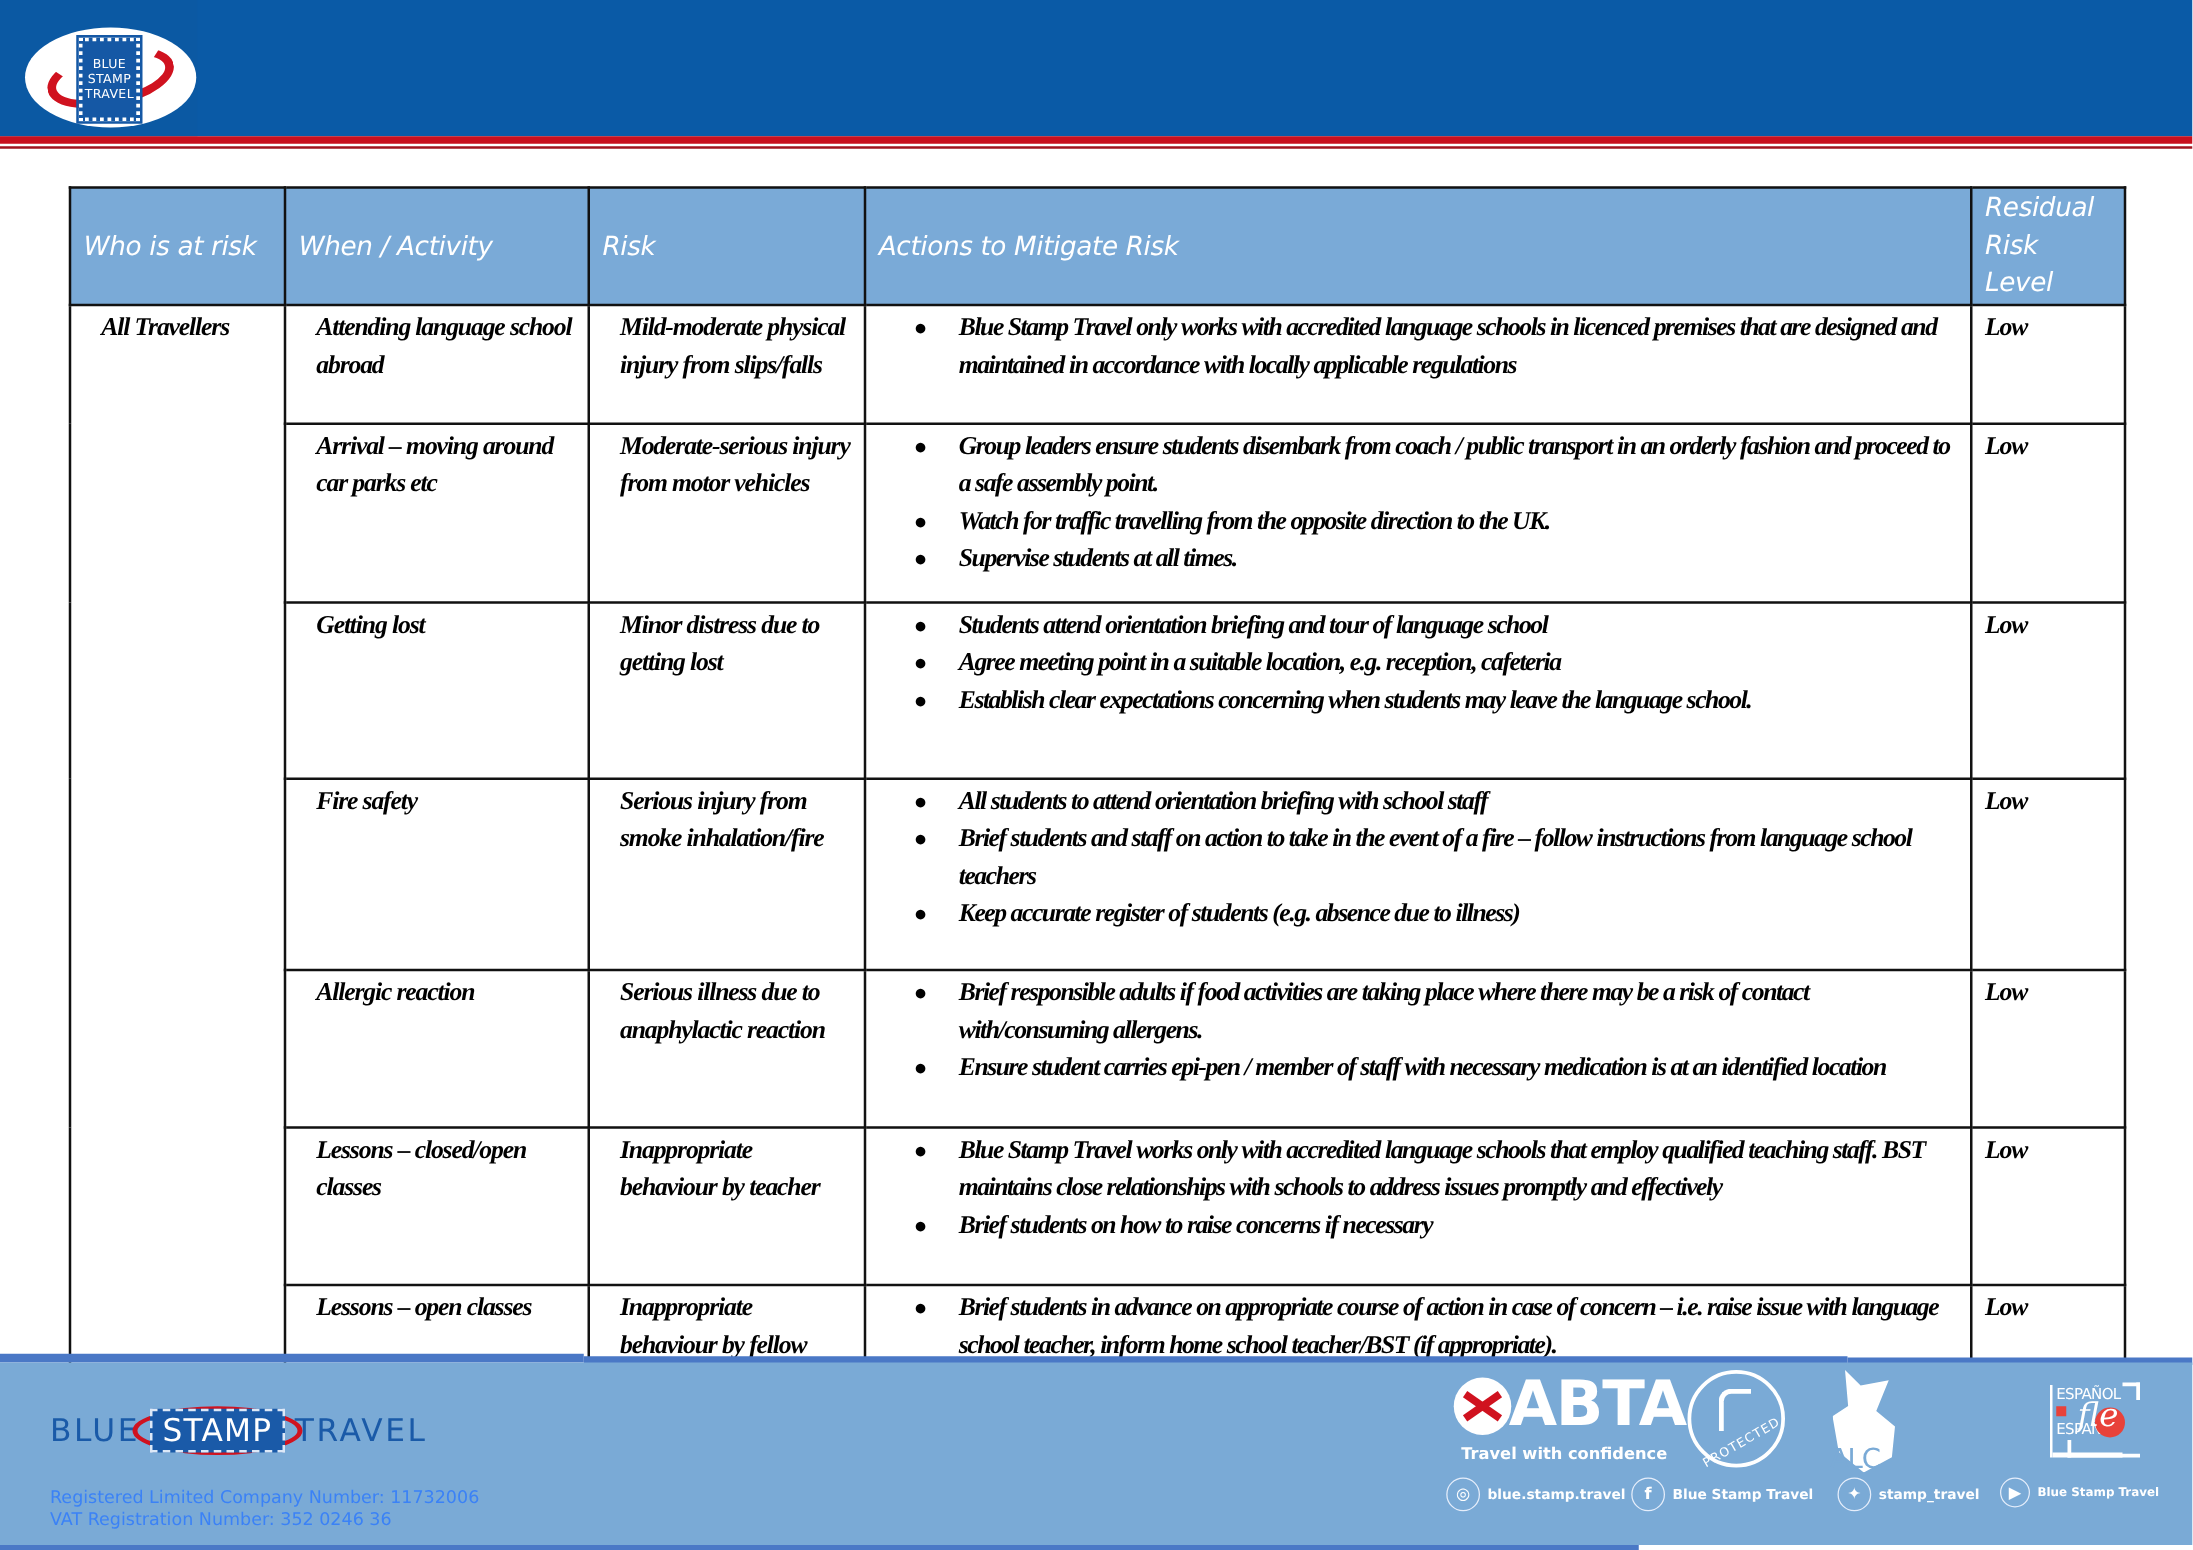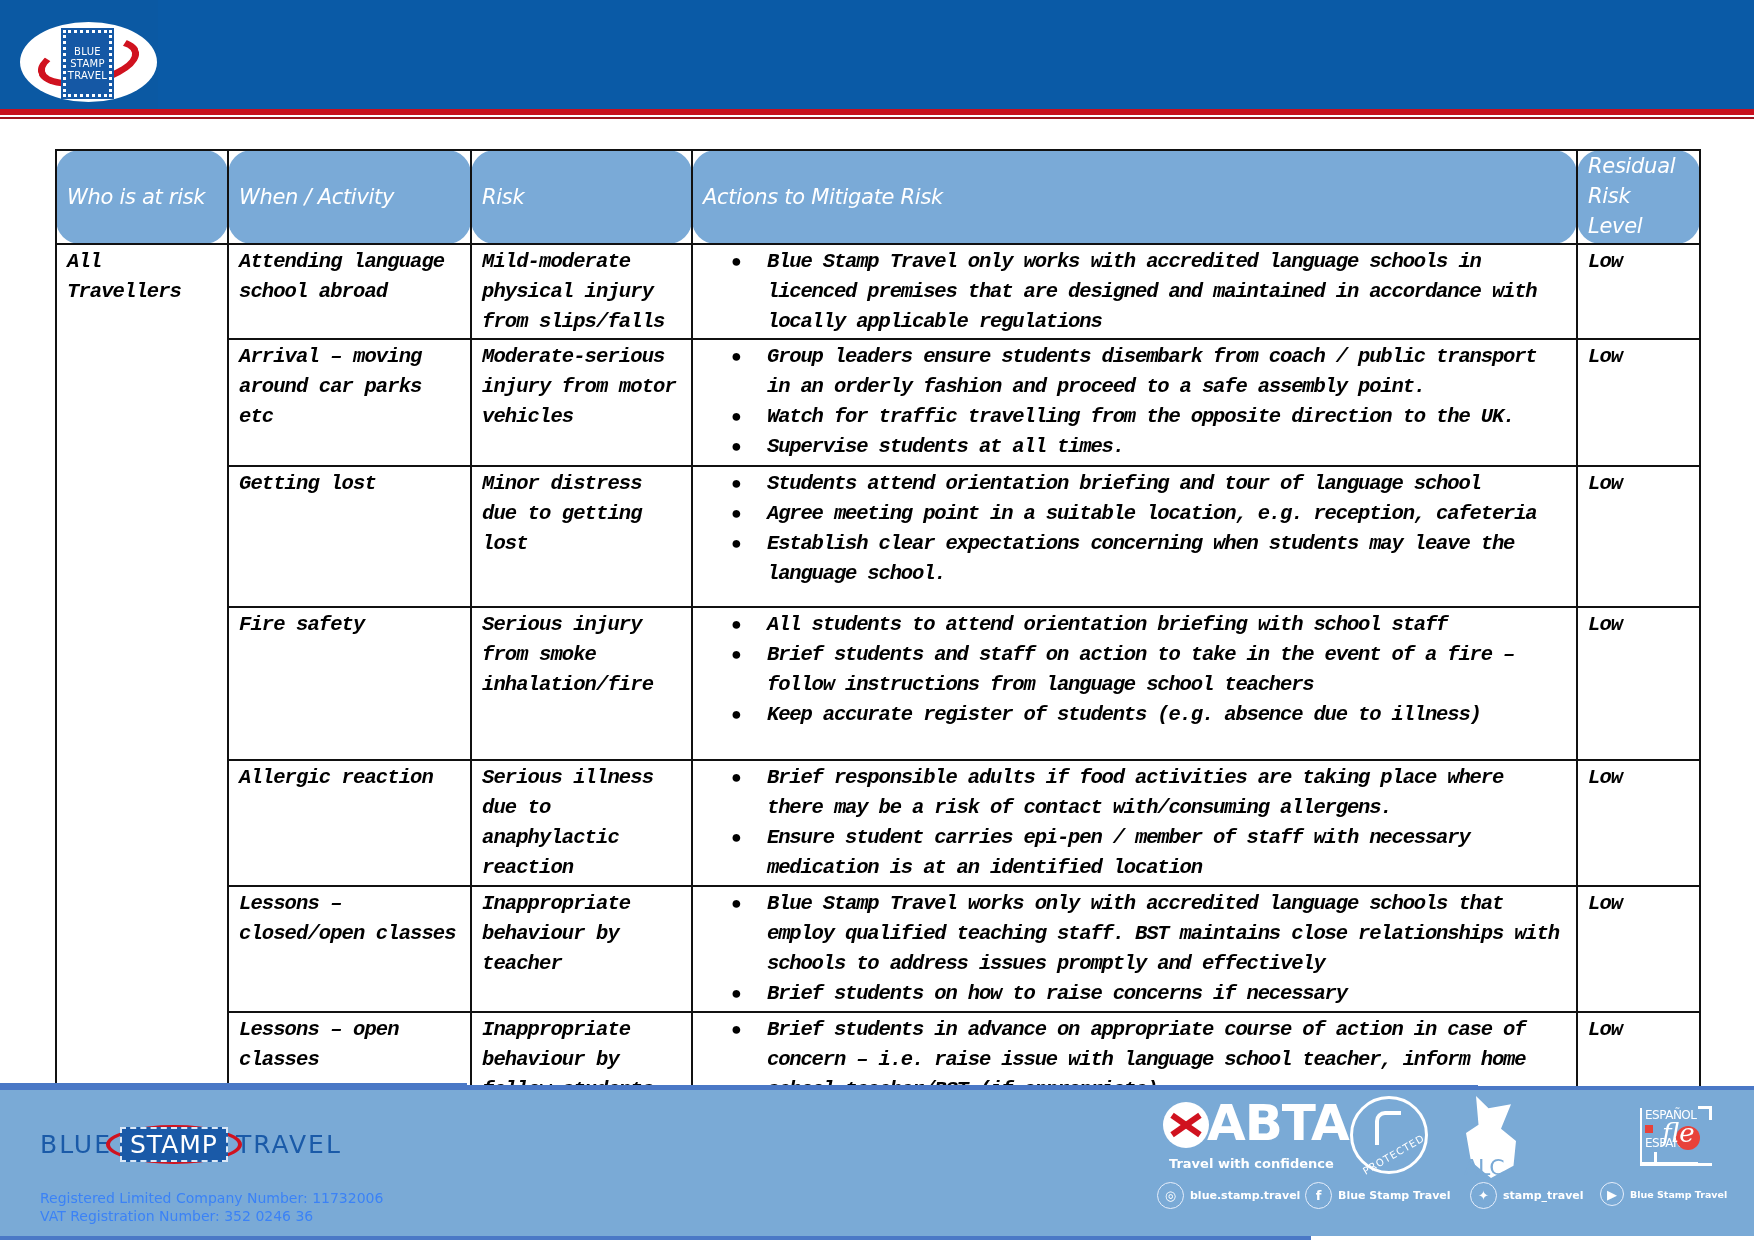--- a/index.html
+++ b/index.html
@@ -13,38 +13,38 @@
   .red-line { position: absolute; left: 0; top: 117px; width: 1754px; height: 2px; background: #a01420; }
 
   .logo-oval { position: absolute; left: 20px; top: 22px; width: 137px; height: 80px; border-radius: 50%; background: #ffffff; }
   .logo-swoosh { position: absolute; left: 37px; top: 39px; width: 103px; height: 46px; border-radius: 50%; border: 7px solid #d0121f; border-top-color: transparent; border-bottom-color: #d0121f; transform: rotate(-12deg); }
   .logo-stamp { position: absolute; left: 63px; top: 30px; width: 49px; height: 67px; background: #1558a5; border: 3px dotted #ffffff; outline: 2px solid #1558a5; display: flex; flex-direction: column; align-items: center; justify-content: center; }
   .logo-stamp span { display: block; color: #ffffff; font-size: 10px; line-height: 12px; letter-spacing: 0.3px; font-family: "DejaVu Sans", sans-serif; }
 
   
   .risk-table { position: absolute; left: 55px; top: 149px; width: 1644px; border-collapse: collapse; table-layout: fixed; }
   .risk-table th, .risk-table td { border: 2px solid #111111; vertical-align: top; text-align: left; font-style: italic; }
-  .risk-table th { background: #7aaad7; color: #ffffff; font-weight: normal; font-size: 21px; line-height: 30px; height: 62px; padding: 2px 10px; vertical-align: middle; font-family: "DejaVu Sans", sans-serif; letter-spacing: -0.3px; border-radius: 24px; }
+  .risk-table th { background: #7aaad7; color: #ffffff; font-weight: normal; font-size: 21px; line-height: 30px; height: 62px; padding: 2px 10px; vertical-align: middle; font-family: "DejaVu Sans", sans-serif; letter-spacing: -0.3px; }
   .risk-table th.last { vertical-align: top; padding-top: 0px; line-height: 30px; }
-  .risk-table td { color: #000000; font-size: 20.5px; line-height: 30px; padding: 2px 10px 0 10px; font-weight: bold; font-family: Liberation Mono, monospace; letter-spacing: -0.9px; }
+  .risk-table td { color: #000000; font-size: 20.5px; line-height: 30px; padding: 2px 10px 0 24px; font-weight: bold; font-family: Liberation Serif, serif; letter-spacing: -0.9px; }
   .risk-table td.who { border-bottom: 2px solid #111; }
   .risk-table td.actions { padding-left: 8px; padding-right: 8px; letter-spacing: -1.15px; }
   .risk-table td.level { padding-left: 10px; }
   .actions ul { list-style: none; }
   .actions li { position: relative; padding-left: 66px; }
   .actions li .bullet { position: absolute; left: 30px; top: 0; font-style: normal; font-size: 18px; }
 
   col.c1 { width: 172px; }
   col.c2 { width: 243px; }
   col.c3 { width: 221px; }
   col.c4 { width: 885px; }
   col.c5 { width: 123px; }
 
   tr.r1 td { height: 95px; }
-  tr.r2 td { height: 127px; }
+  tr.r2 td { height: 143px; }
   tr.r3 td { height: 141px; }
   tr.r4 td { height: 153px; }
   tr.r5 td { height: 126px; margin-top: 44px; }
   tr.r6 td { height: 126px; }
   tr.r7 td { height: 124px; margin-top: 41px; }
 
   
   .footer-topline-a { position: absolute; left: 0; top: 1083px; width: 467px; height: 7px; background: #4a78c6; }
   .footer-topline-b { position: absolute; left: 467px; top: 1085px; width: 1011px; height: 6px; background: #4a78c6; }
   .footer-topline-c { position: absolute; left: 1478px; top: 1086px; width: 276px; height: 6px; background: #4a78c6; }

